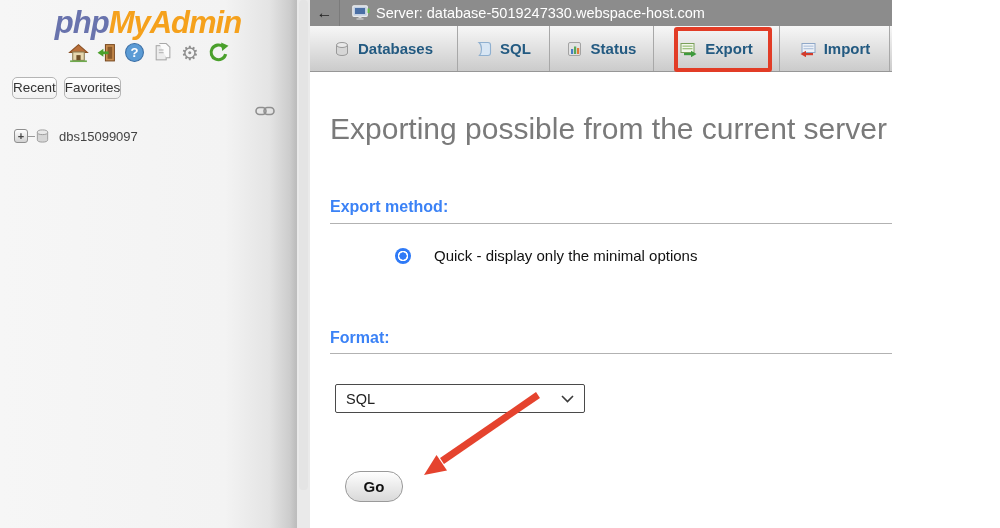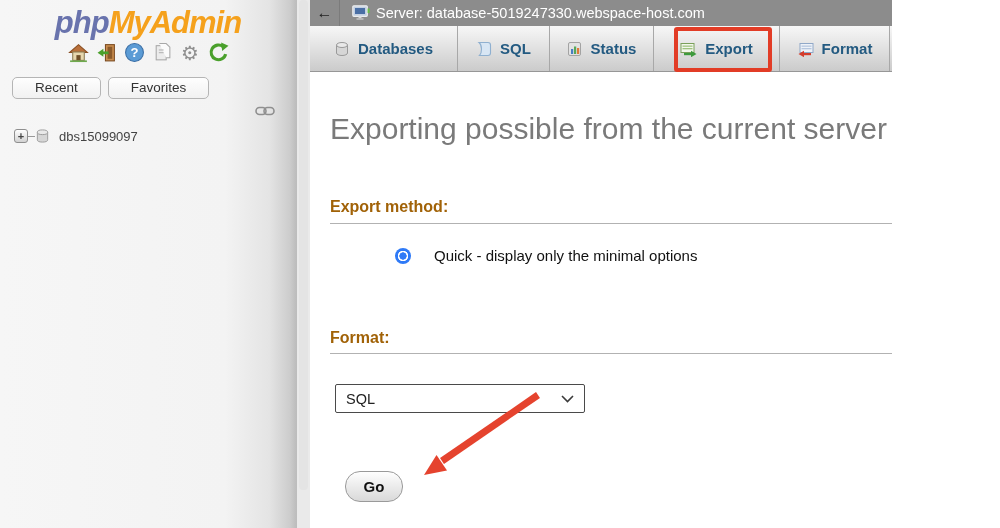--- a/index.html
+++ b/index.html
@@ -14,21 +14,21 @@
   }
   .logo { position: absolute; top: 5px; width: 100%; text-align: center;
     font-size: 31px; font-weight: bold; font-style: italic; letter-spacing: -1px; }
   .logo .php { color: #6973ad; }
   .logo .myadmin { color: #f5a11c; }
   .nav-icons { position: absolute; top: 42px; width: 100%; display: flex; justify-content: center; align-items: center; gap: 7px; }
   .nav-icons > span { display: inline-flex; width: 21px; height: 21px; align-items: center; justify-content: center; cursor: pointer; }
   .gear-glyph { font-size: 20px; color: #8f8f8f; line-height: 1; font-family: "DejaVu Sans", sans-serif; }
   .pill-row { position: absolute; top: 77px; left: 12px; display: flex; gap: 7px; }
   .pill-btn { background: linear-gradient(#fefefe, #f1f1f1); border: 1px solid #b5b5b5; border-radius: 5px;
-    padding: 2px 22px 3px; font-size: 13.5px; color: #333; cursor: pointer; }
+    padding: 2px 0 3px; font-size: 13.5px; color: #333; cursor: pointer; }
   .link-icon { position: absolute; top: 103px; right: 21px; cursor: pointer; }
   .tree-row { position: absolute; top: 128px; left: 14px; display: flex; align-items: center; }
   .expander { width: 14px; height: 14px; border: 1px solid #8f8f8f; border-radius: 3px;
     background: linear-gradient(#ffffff, #d2d2d2); font-size: 11px; font-weight: bold; color: #444;
     display: flex; align-items: center; justify-content: center; line-height: 1; cursor: pointer; }
   .tree-connector { width: 7px; height: 0; border-top: 1px solid #999; }
   .db-name { margin-left: 9px; font-size: 13px; color: #444; cursor: pointer; }
 
   
   #panel-strip { position: absolute; left: 296px; top: 0; width: 14px; height: 528px;
@@ -55,21 +55,21 @@
   .tab-export { width: 126px; }
   .tab-import { width: 110px; }
   .tab-variables { width: 140px; justify-content: flex-start; padding-left: 16px; }
 
   #export-highlight { position: absolute; left: 364px; top: 27px; width: 98px; height: 45px;
     border: 4px solid #e23c26; border-radius: 3px; z-index: 6; pointer-events: none; }
 
   
   #content { position: absolute; left: 0; top: 72px; right: 0; bottom: 0; background: #fff; }
   .page-title { position: absolute; left: 20px; top: 40px; font-size: 30px; font-weight: 400; color: #7a7a7a; white-space: nowrap; }
-  .section-label { position: absolute; left: 20px; font-size: 16px; font-weight: bold; color: #a16207; }
+  .section-label { position: absolute; left: 20px; font-size: 16px; font-weight: bold; color: #3b82f6; }
   .label-export-method { top: 126px; }
   .label-format { top: 257px; }
   .divider { position: absolute; left: 20px; right: 0; height: 0; border-top: 1px solid #b2b2b2; }
   .divider-1 { top: 151px; }
   .divider-2 { top: 281px; }
 
   .radio-row { position: absolute; left: 85px; display: flex; align-items: center; gap: 23px; cursor: pointer; }
   .radio-row-quick { top: 175px; }
   .radio-row-custom { top: 206px; }
   .radio { width: 16px; height: 16px; border-radius: 50%; flex: none; }
@@ -231,21 +231,21 @@
       <div class="tab tab-import">
         <span>
           <svg width="17" height="16" viewBox="0 0 17 16" style="display:block">
             <rect x="3" y="2.5" width="13" height="9" fill="#eef2f8" stroke="#90a8c8" stroke-width="1"></rect>
             <rect x="4.5" y="4.5" width="10" height="1.3" fill="#b5c6de"></rect>
             <rect x="4.5" y="7" width="10" height="1.3" fill="#b5c6de"></rect>
             <rect x="6" y="12" width="8" height="2.2" fill="#d43c2c"></rect>
             <path d="M1.5 13 L7 9.8 L7 16.2 Z" fill="#d43c2c"></path>
           </svg>
         </span>
-        <span>Format</span>
+        <span>Import</span>
       </div>
       <div class="tab tab-variables">
         <span>
           <svg width="16" height="16" viewBox="0 0 16 16" style="display:block">
             <rect x="2.5" y="1" width="11" height="14" fill="#fafafa" stroke="#b0b0b0" stroke-width="1"></rect>
             <polyline points="6.8,5.5 4.3,8 6.8,10.5" fill="none" stroke="#4a90d9" stroke-width="1.8"></polyline>
             <polyline points="9.2,5.5 11.7,8 9.2,10.5" fill="none" stroke="#4a90d9" stroke-width="1.8"></polyline>
           </svg>
         </span>
         <span>Databases</span>

